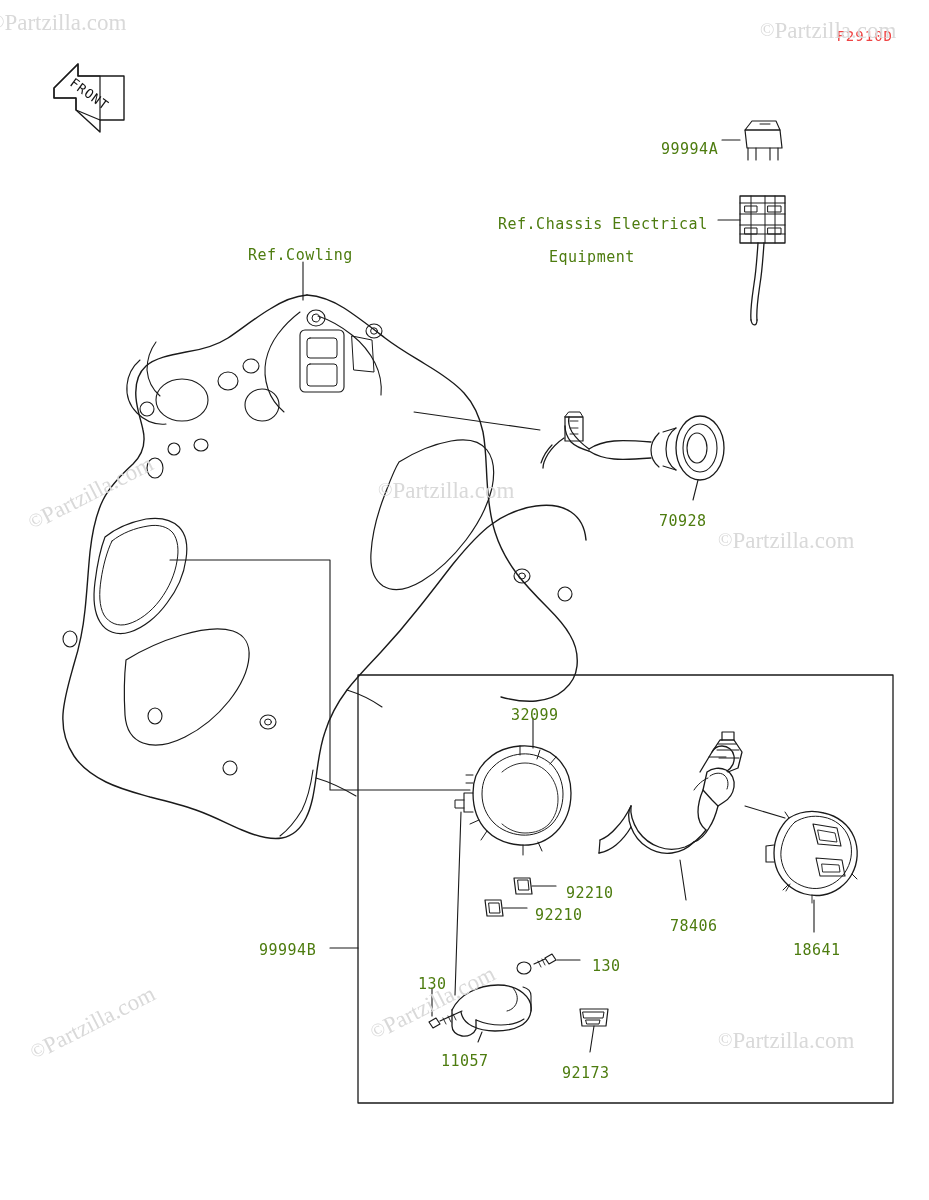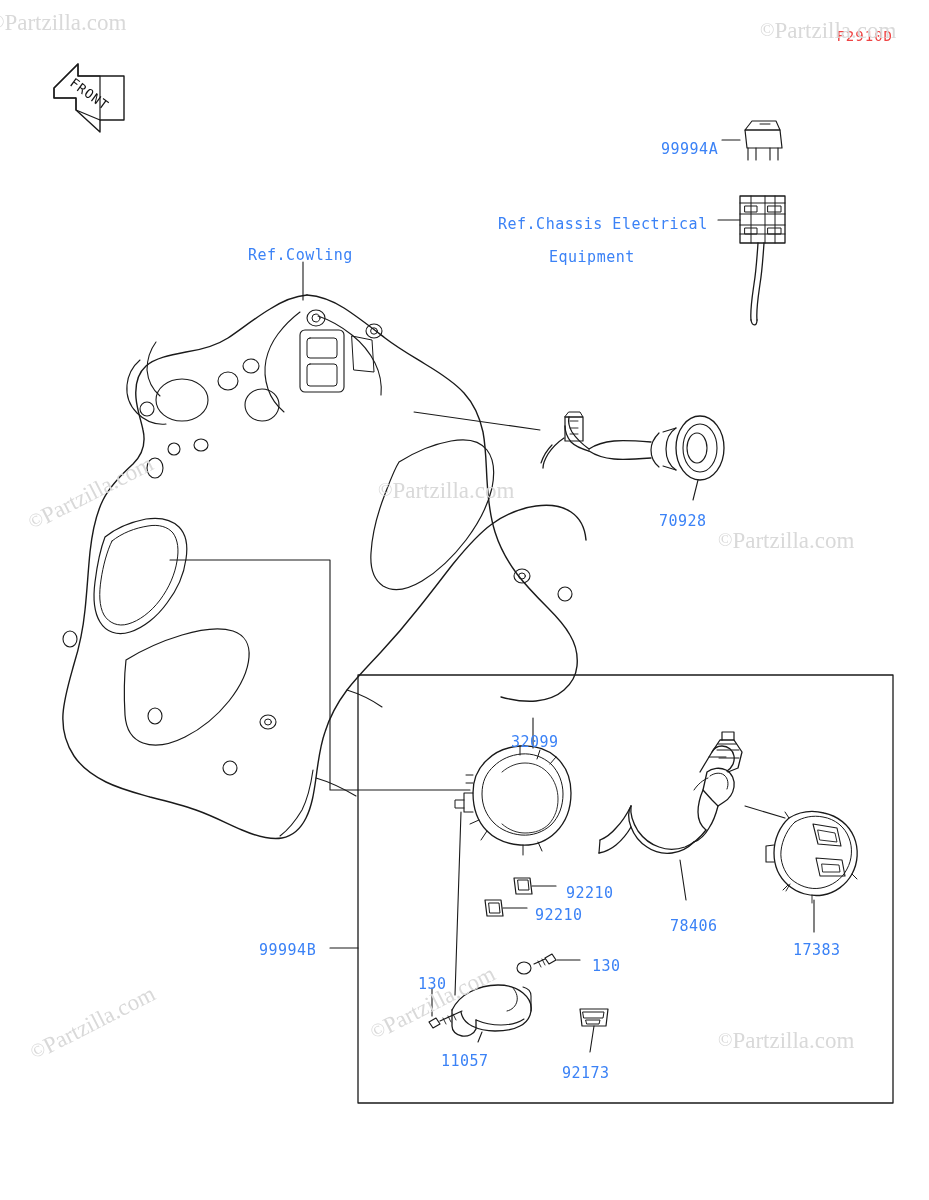--- a/index.html
+++ b/index.html
@@ -23,21 +23,21 @@
     left: 0;
     top: 0;
     width: 929px;
     height: 1200px;
   }
   .lbl {
     position: absolute;
     font-family: "DejaVu Sans Mono", monospace;
     font-size: 15px;
     letter-spacing: 0.5px;
-    color: #3b82f6;
+    color: #4d7c0f;
     white-space: nowrap;
   }
   .diagram-code {
     position: absolute;
     right: 36px;
     top: 28px;
     font-size: 14px;
     letter-spacing: 1px;
     color: #ef4444;
   }
@@ -344,25 +344,25 @@
 
   <div class="front-badge">
     <div class="txt">FRONT</div>
   </div>
 
   <div class="lbl" style="left:248px; top:246px;text-align:right;">Ref.Cowling</div>
   <div class="lbl" style="left:498px; top:215px;">Ref.Chassis Electrical</div>
   <div class="lbl" style="left:549px; top:233px;margin-top:15px;">Equipment</div>
   <div class="lbl" style="left:661px; top:140px;">99994A</div>
   <div class="lbl" style="left:659px; top:512px;">70928</div>
-  <div class="lbl" style="left:511px; top:706px;margin-top:27px;">32099</div>
+  <div class="lbl" style="left:511px; top:706px;">32099</div>
   <div class="lbl" style="left:566px; top:884px;">92210</div>
   <div class="lbl" style="left:535px; top:906px;">92210</div>
   <div class="lbl" style="left:670px; top:917px;">78406</div>
-  <div class="lbl" style="left:793px; top:941px;">17383</div>
+  <div class="lbl" style="left:793px; top:941px;">18641</div>
   <div class="lbl" style="left:259px; top:941px;text-align:right;">99994B</div>
   <div class="lbl" style="left:418px; top:975px;">130</div>
   <div class="lbl" style="left:592px; top:957px;">130</div>
   <div class="lbl" style="left:441px; top:1052px;">11057</div>
   <div class="lbl" style="left:562px; top:1064px;">92173</div>
 
   <div class="wm" style="left:760px; top:18px;">
     <span class="c">©</span><span>Partzilla.com</span>
   </div>
   <div class="wm rot" style="left:36px; top:510px;">

